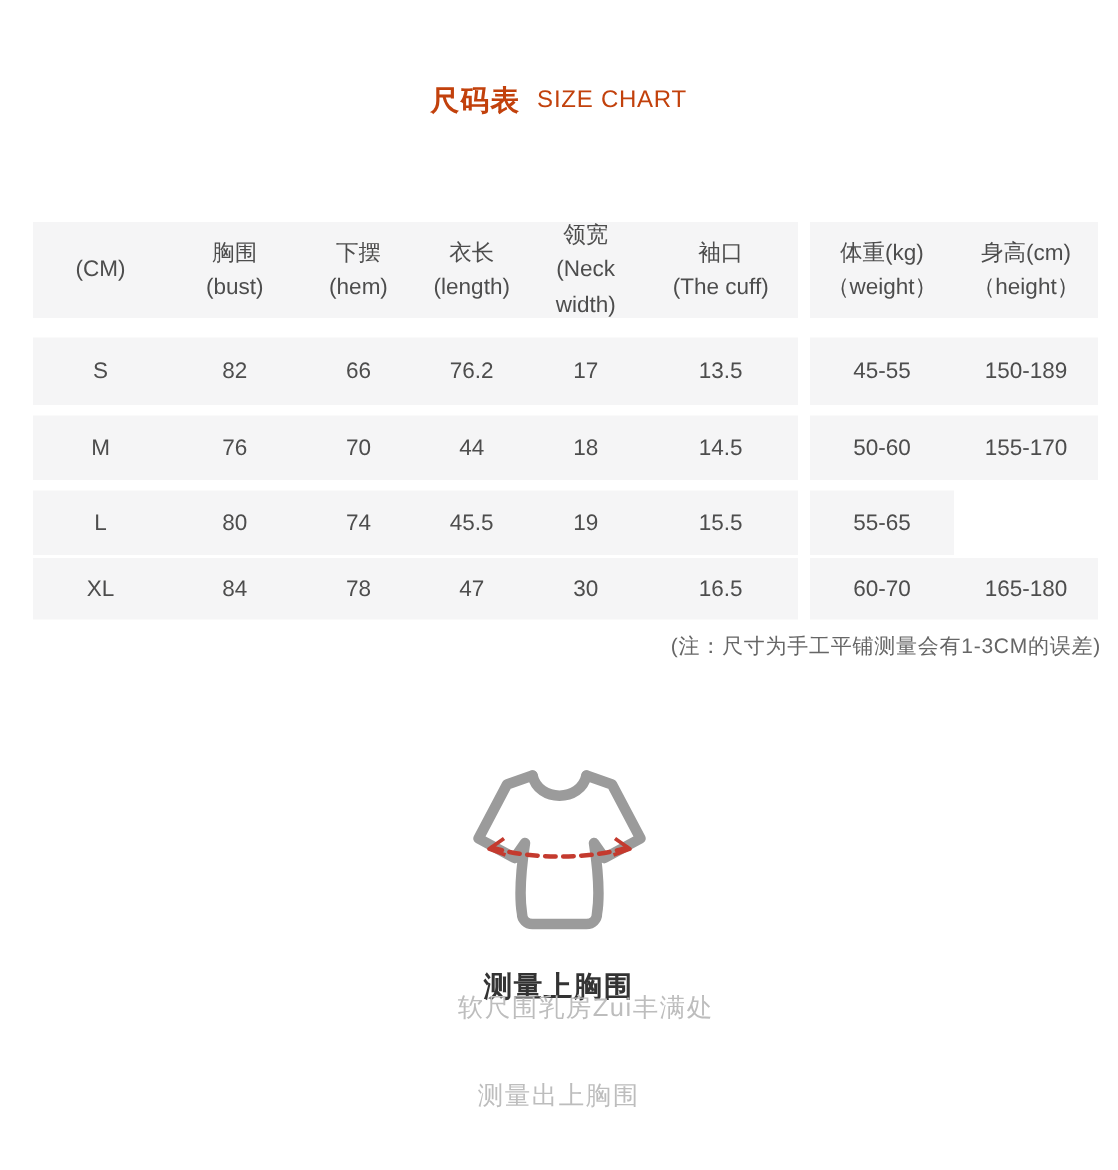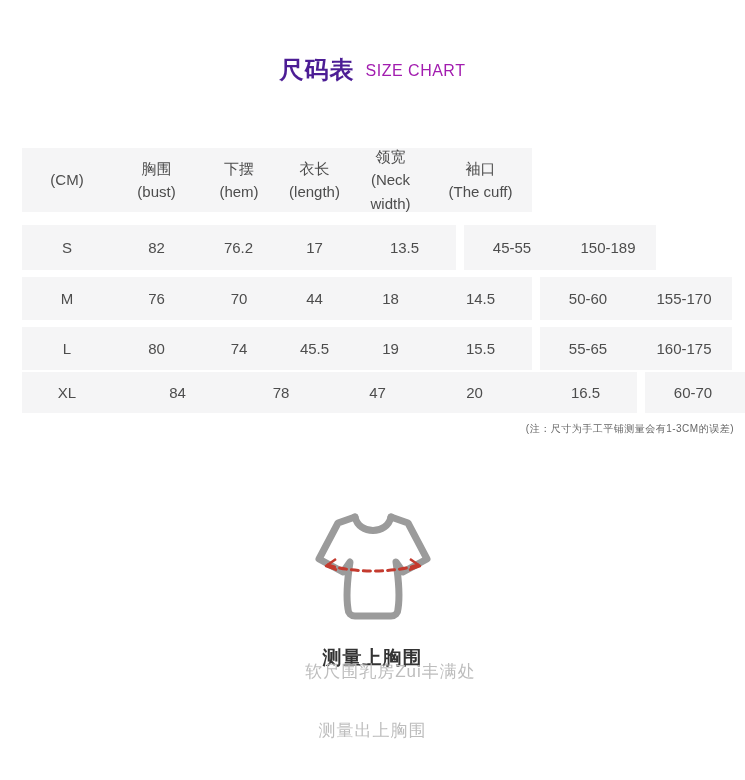--- a/index.html
+++ b/index.html
@@ -3,41 +3,41 @@
 <meta charset="utf-8">
 <style>
   html,body{margin:0;padding:0;}
   body{
     width:745px;height:780px;background:#ffffff;position:relative;
     font-family:"Liberation Sans","DejaVu Sans",sans-serif;
     color:#4d4d4d;overflow:hidden;
   }
   
   .title-wrap{position:absolute;top:54px;left:0;width:745px;text-align:center;white-space:nowrap;}
-  .title-cn{font-size:24px;font-weight:bold;color:#4c1d95;letter-spacing:1px;vertical-align:baseline;}
-  .title-en{font-size:16px;color:#a21caf;margin-left:11px;letter-spacing:0.5px;vertical-align:2px;}
+  .title-cn{font-size:19px;font-weight:bold;color:#c2410c;letter-spacing:1px;vertical-align:baseline;}
+  .title-en{font-size:16px;color:#c2410c;margin-left:11px;letter-spacing:0.5px;vertical-align:2px;}
   
   .table-wrap{position:absolute;top:148px;left:22px;width:712px;}
   .t-row{display:flex;}
   .t-main,.t-extra{display:flex;background:#f5f5f6;}
   .t-gap{width:8px;background:#ffffff;flex:0 0 auto;}
   .cell{display:flex;align-items:center;justify-content:center;font-size:15px;color:#4d4d4d;text-align:center;}
   .hcell{flex-direction:column;line-height:1.55;font-size:15px;}
   .c1{width:90px;} .c2{width:89px;} .c3{width:76px;} .c4{width:75px;} .c5{width:77px;align-items:center;} .c6{width:103px;}
   .e1{width:96px;} .e2{width:96px;}
   .row-h .t-main,.row-h .t-extra{height:64px;}
   .row-s .t-main,.row-s .t-extra{height:45px;}
   .row-m .t-main,.row-m .t-extra{height:43px;}
   .row-l .t-main,.row-l .t-extra{height:43px;}
-  .row-xl .t-main,.row-xl .t-extra{height:41px;gap:21px;}
+  .row-xl .t-main,.row-xl .t-extra{height:41px;}
   .row-h{margin-bottom:13px;}
   .row-s{margin-bottom:7px;}
   .row-m{margin-bottom:7px;}
   .row-l{margin-bottom:2px;}
-  .note{margin-top:9px;width:712px;text-align:right;font-size:10px;color:#666666;letter-spacing:0.5px;}
+  .note{margin-top:9px;width:712px;text-align:right;font-size:14px;color:#666666;letter-spacing:0.5px;}
   
   .shirt-wrap{position:absolute;top:506px;left:298px;width:150px;height:124px;}
   .measure-title{position:absolute;top:645px;left:0;width:745px;text-align:center;
     font-size:19px;font-weight:bold;color:#333333;letter-spacing:1px;}
   .measure-sub{position:absolute;left:0;width:745px;text-align:center;
     font-size:17px;color:#bdbdbd;letter-spacing:1px;}
   .sub1{top:660px;padding-left:18px;} .sub2{top:719px;}
 </style>
 </head>
 <body>
@@ -68,26 +68,37 @@
       <div class="cell hcell c5">
         <span>领宽</span>
         <span>(Neck width)</span>
       </div>
       <div class="cell hcell c6">
         <span>袖口</span>
         <span>(The cuff)</span>
       </div>
     </div>
     <div class="t-gap"></div>
+    <div class="t-extra">
+      <div class="cell hcell e1">
+        <span>体重(kg)</span>
+        <span>（weight）</span>
+      </div>
+      <div class="cell hcell e2">
+        <span>身高(cm)</span>
+        <span>（height）</span>
+      </div>
+    </div>
   </div>
 
   <div class="t-row row-s">
     <div class="t-main">
       <div class="cell c1">S</div>
       <div class="cell c2">82</div>
+      <div class="cell c3">66</div>
       <div class="cell c4">76.2</div>
       <div class="cell c5">17</div>
       <div class="cell c6">13.5</div>
     </div>
     <div class="t-gap"></div>
     <div class="t-extra">
       <div class="cell e1">45-55</div>
       <div class="cell e2">150-189</div>
     </div>
   </div>
@@ -113,31 +124,30 @@
       <div class="cell c1">L</div>
       <div class="cell c2">80</div>
       <div class="cell c3">74</div>
       <div class="cell c4">45.5</div>
       <div class="cell c5">19</div>
       <div class="cell c6">15.5</div>
     </div>
     <div class="t-gap"></div>
     <div class="t-extra">
       <div class="cell e1">55-65</div>
-      <div class="cell e2">160-175</div>
     </div>
   </div>
 
   <div class="t-row row-xl">
     <div class="t-main">
       <div class="cell c1">XL</div>
       <div class="cell c2">84</div>
       <div class="cell c3">78</div>
       <div class="cell c4">47</div>
-      <div class="cell c5">20</div>
+      <div class="cell c5">30</div>
       <div class="cell c6">16.5</div>
     </div>
     <div class="t-gap"></div>
     <div class="t-extra">
       <div class="cell e1">60-70</div>
       <div class="cell e2">165-180</div>
     </div>
   </div>
 
   <div class="note">(注：尺寸为手工平铺测量会有1-3CM的误差)</div>

